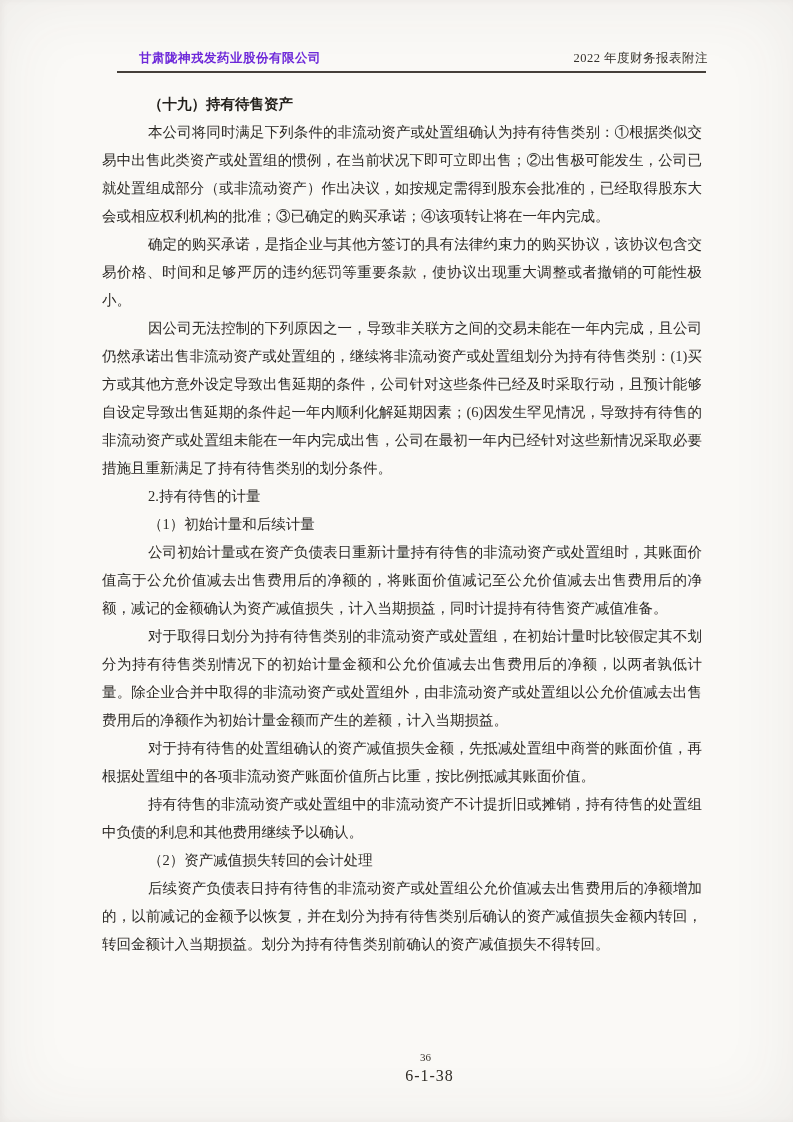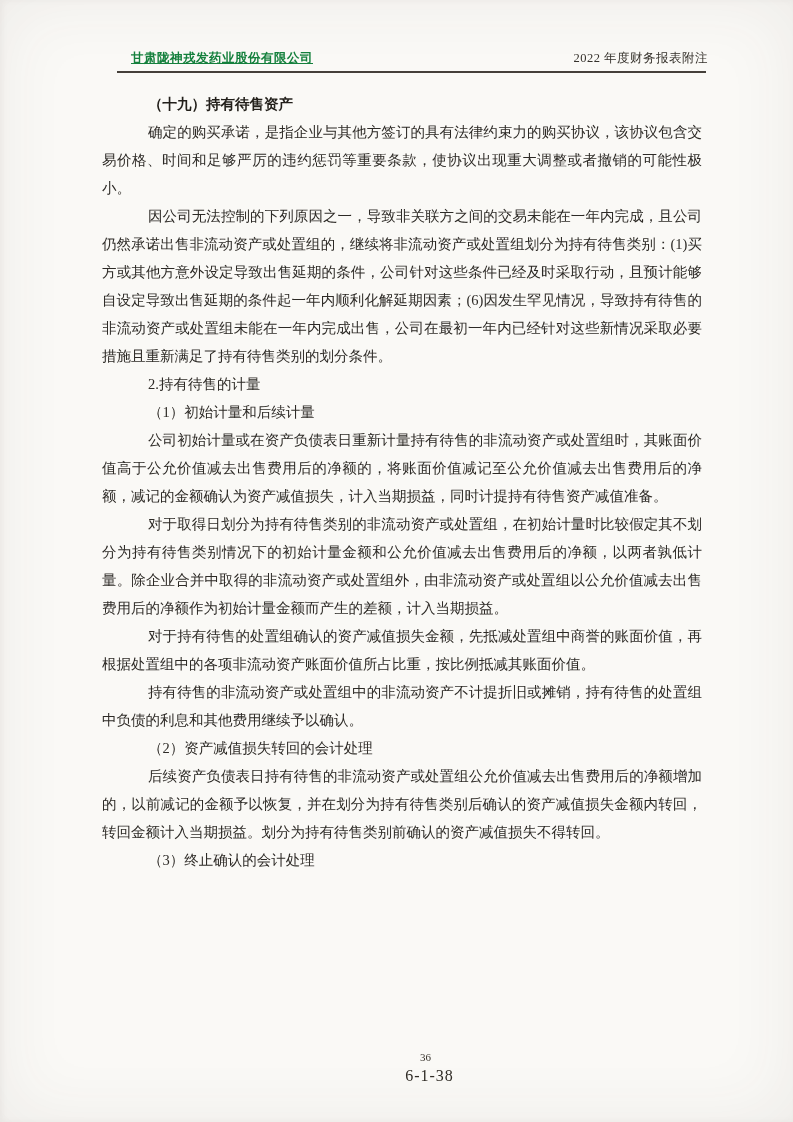--- a/index.html
+++ b/index.html
@@ -14,22 +14,22 @@
   .page {
     position: absolute; inset: 0;
     background: #faf9f6;
     box-shadow: inset 0 0 70px rgba(70, 62, 50, 0.07), inset 2px 0 6px rgba(70,62,50,0.05);
   }
   .header {
     position: absolute; top: 50px; left: 103px; width: 602px; height: 20px;
     font-size: 12.5px; letter-spacing: 0.5px;
   }
   .header .company {
-    position: absolute; left: 28px; top: 0;
-    font-weight: bold; color: #15803d; text-decoration: underline;
+    position: absolute; left: 36px; top: 0;
+    font-weight: bold; color: #6d28d9;
   }
   .header .report-title {
     position: absolute; right: -3px; top: 0; color: #35312b;
   }
   .header-rule {
     position: absolute; top: 71px; left: 117px; width: 589px; height: 2px;
     background: #45403a;
   }
   .doc-body {
     position: absolute; top: 90px; left: 102px; width: 600px;
@@ -67,29 +67,29 @@
 <div class="page">
 
   <div class="header">
     <span class="company">甘肃陇神戎发药业股份有限公司</span>
     <span class="report-title">2022 年度财务报表附注</span>
   </div>
   <div class="header-rule"></div>
 
   <div class="doc-body">
     <p class="heading">（十九）持有待售资产</p>
+    <p class="para">本公司将同时满足下列条件的非流动资产或处置组确认为持有待售类别：①根据类似交易中出售此类资产或处置组的惯例，在当前状况下即可立即出售；②出售极可能发生，公司已就处置组成部分（或非流动资产）作出决议，如按规定需得到股东会批准的，已经取得股东大会或相应权利机构的批准；③已确定的购买承诺；④该项转让将在一年内完成。</p>
     <p class="para">确定的购买承诺，是指企业与其他方签订的具有法律约束力的购买协议，该协议包含交易价格、时间和足够严厉的违约惩罚等重要条款，使协议出现重大调整或者撤销的可能性极小。</p>
     <p class="para">因公司无法控制的下列原因之一，导致非关联方之间的交易未能在一年内完成，且公司仍然承诺出售非流动资产或处置组的，继续将非流动资产或处置组划分为持有待售类别：(1)买方或其他方意外设定导致出售延期的条件，公司针对这些条件已经及时采取行动，且预计能够自设定导致出售延期的条件起一年内顺利化解延期因素；(6)因发生罕见情况，导致持有待售的非流动资产或处置组未能在一年内完成出售，公司在最初一年内已经针对这些新情况采取必要措施且重新满足了持有待售类别的划分条件。</p>
     <p class="subhead">2.持有待售的计量</p>
     <p class="subhead">（1）初始计量和后续计量</p>
     <p class="para">公司初始计量或在资产负债表日重新计量持有待售的非流动资产或处置组时，其账面价值高于公允价值减去出售费用后的净额的，将账面价值减记至公允价值减去出售费用后的净额，减记的金额确认为资产减值损失，计入当期损益，同时计提持有待售资产减值准备。</p>
     <p class="para">对于取得日划分为持有待售类别的非流动资产或处置组，在初始计量时比较假定其不划分为持有待售类别情况下的初始计量金额和公允价值减去出售费用后的净额，以两者孰低计量。除企业合并中取得的非流动资产或处置组外，由非流动资产或处置组以公允价值减去出售费用后的净额作为初始计量金额而产生的差额，计入当期损益。</p>
     <p class="para">对于持有待售的处置组确认的资产减值损失金额，先抵减处置组中商誉的账面价值，再根据处置组中的各项非流动资产账面价值所占比重，按比例抵减其账面价值。</p>
     <p class="para">持有待售的非流动资产或处置组中的非流动资产不计提折旧或摊销，持有待售的处置组中负债的利息和其他费用继续予以确认。</p>
     <p class="subhead">（2）资产减值损失转回的会计处理</p>
     <p class="para">后续资产负债表日持有待售的非流动资产或处置组公允价值减去出售费用后的净额增加的，以前减记的金额予以恢复，并在划分为持有待售类别后确认的资产减值损失金额内转回，转回金额计入当期损益。划分为持有待售类别前确认的资产减值损失不得转回。</p>
-    <p class="subhead">（3）终止确认的会计处理</p>
   </div>
 
   <div class="footer-page-number">36</div>
   <div class="footer-doc-code">6-1-38</div>
 
 </div>
 
 </body></html>

